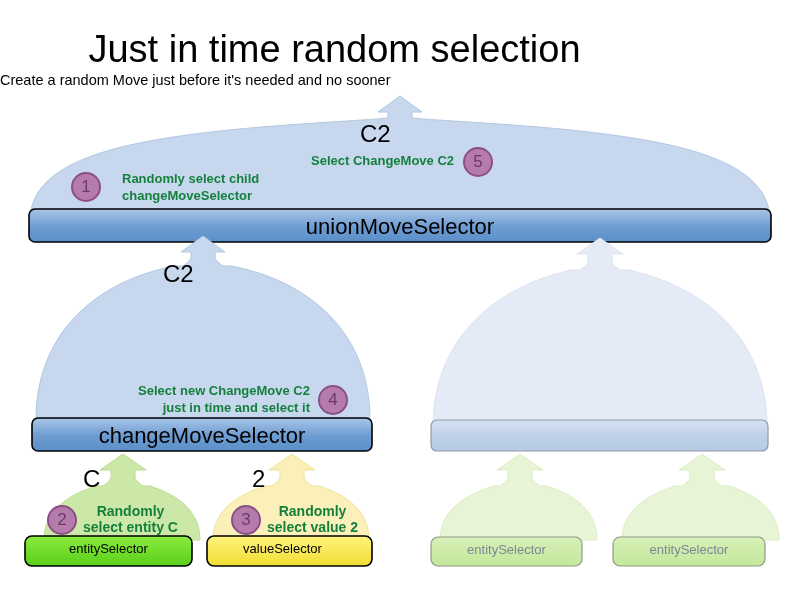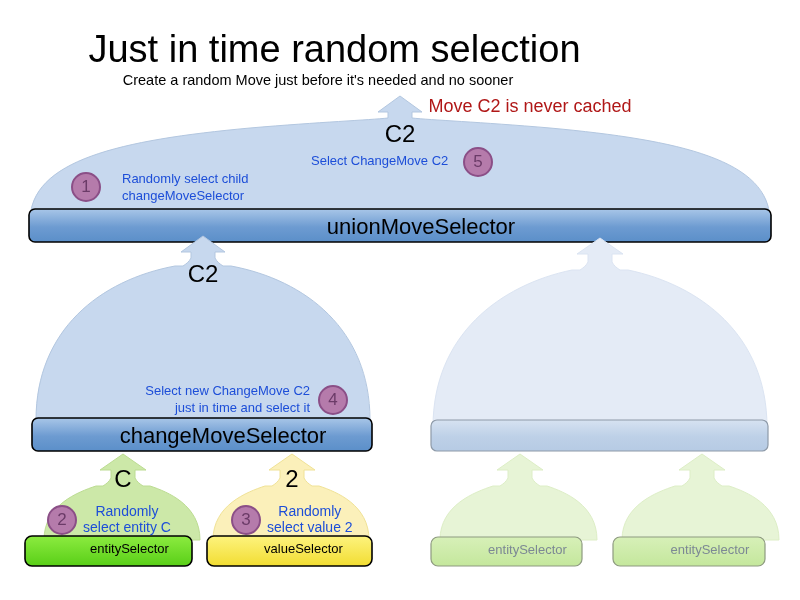--- a/index.html
+++ b/index.html
@@ -15,47 +15,47 @@
   svg.layer{position:absolute;left:0;top:0;width:800px;height:600px;}
 
   .txt{position:absolute;white-space:pre;}
 
   
   #title{
     left:0;top:28px;width:669px;text-align:center;
     font-size:38px;color:#000;letter-spacing:0px;
   }
   #subtitle{
-    left:0;top:72px;width:636px;text-align:center;
+    left:0;top:72px;width:636px;text-align:left;
     font-size:14.5px;color:#000;
   }
   #warning{
     left:0;top:96px;width:800px;text-align:center;
     font-size:18px;color:#b01717;
     padding-left:260px;box-sizing:border-box;
   }
 
   
   .boxlabel{
     position:absolute;text-align:center;white-space:nowrap;
-    font-size:22px;color:#000;padding-left:21px;
+    font-size:22px;color:#000;
   }
   .boxlabel.faded{color:#7c8894;}
   .boxlabel.small{font-size:13px;}
 
   
   .movelabel{
-    position:absolute;text-align:center;white-space:nowrap;
+    position:absolute;white-space:nowrap;
     font-size:24px;color:#000;
   }
 
   
   .callout{
     position:absolute;white-space:pre;
-    font-size:13px;color:#1d4ed8;line-height:17px;
+    font-size:13px;color:#15803d;line-height:17px;font-weight:bold;
   }
   .callout.right{text-align:right;}
   .callout.small{font-size:14px;line-height:16px;text-align:center;}
 
   
   .badge{
     position:absolute;width:30px;height:30px;border-radius:50%;
     background:#b57bab;border:2px solid #8b4f87;
     color:#6b3b68;font-size:17px;
     display:flex;align-items:center;justify-content:center;
@@ -234,21 +234,20 @@
       <rect x="431" y="537" width="151" height="29" rx="7" ry="7" fill="url(#greenGradFade)" stroke="#8e9a80" stroke-width="1.2"></rect>
     </g>
 
     <g>
       <rect x="613" y="537" width="152" height="29" rx="7" ry="7" fill="url(#greenGradFade)" stroke="#8e9a80" stroke-width="1.2"></rect>
     </g>
   </svg>
 
   <div class="txt" id="title">Just in time random selection</div>
   <div class="txt" id="subtitle">Create a random Move just before it's needed and no sooner</div>
-  <div class="txt" id="warning">Move C2 is never cached</div>
 
   <div class="movelabel" style="left:360px;top:120px;width:80px;">C2</div>
   <div class="movelabel" style="left:163px;top:260px;width:80px;">C2</div>
   <div class="movelabel" style="left:83px;top:465px;width:80px;">C</div>
   <div class="movelabel" style="left:252px;top:465px;width:80px;">2</div>
 
   <div class="boxlabel" style="left:29px;top:214px;width:742px;">unionMoveSelector</div>
   <div class="boxlabel" style="left:32px;top:423px;width:340px;">changeMoveSelector</div>
   <div class="boxlabel small" style="left:25px;top:541px;width:167px;">entitySelector</div>
   <div class="boxlabel small" style="left:207px;top:541px;width:151px;">valueSelector</div>

